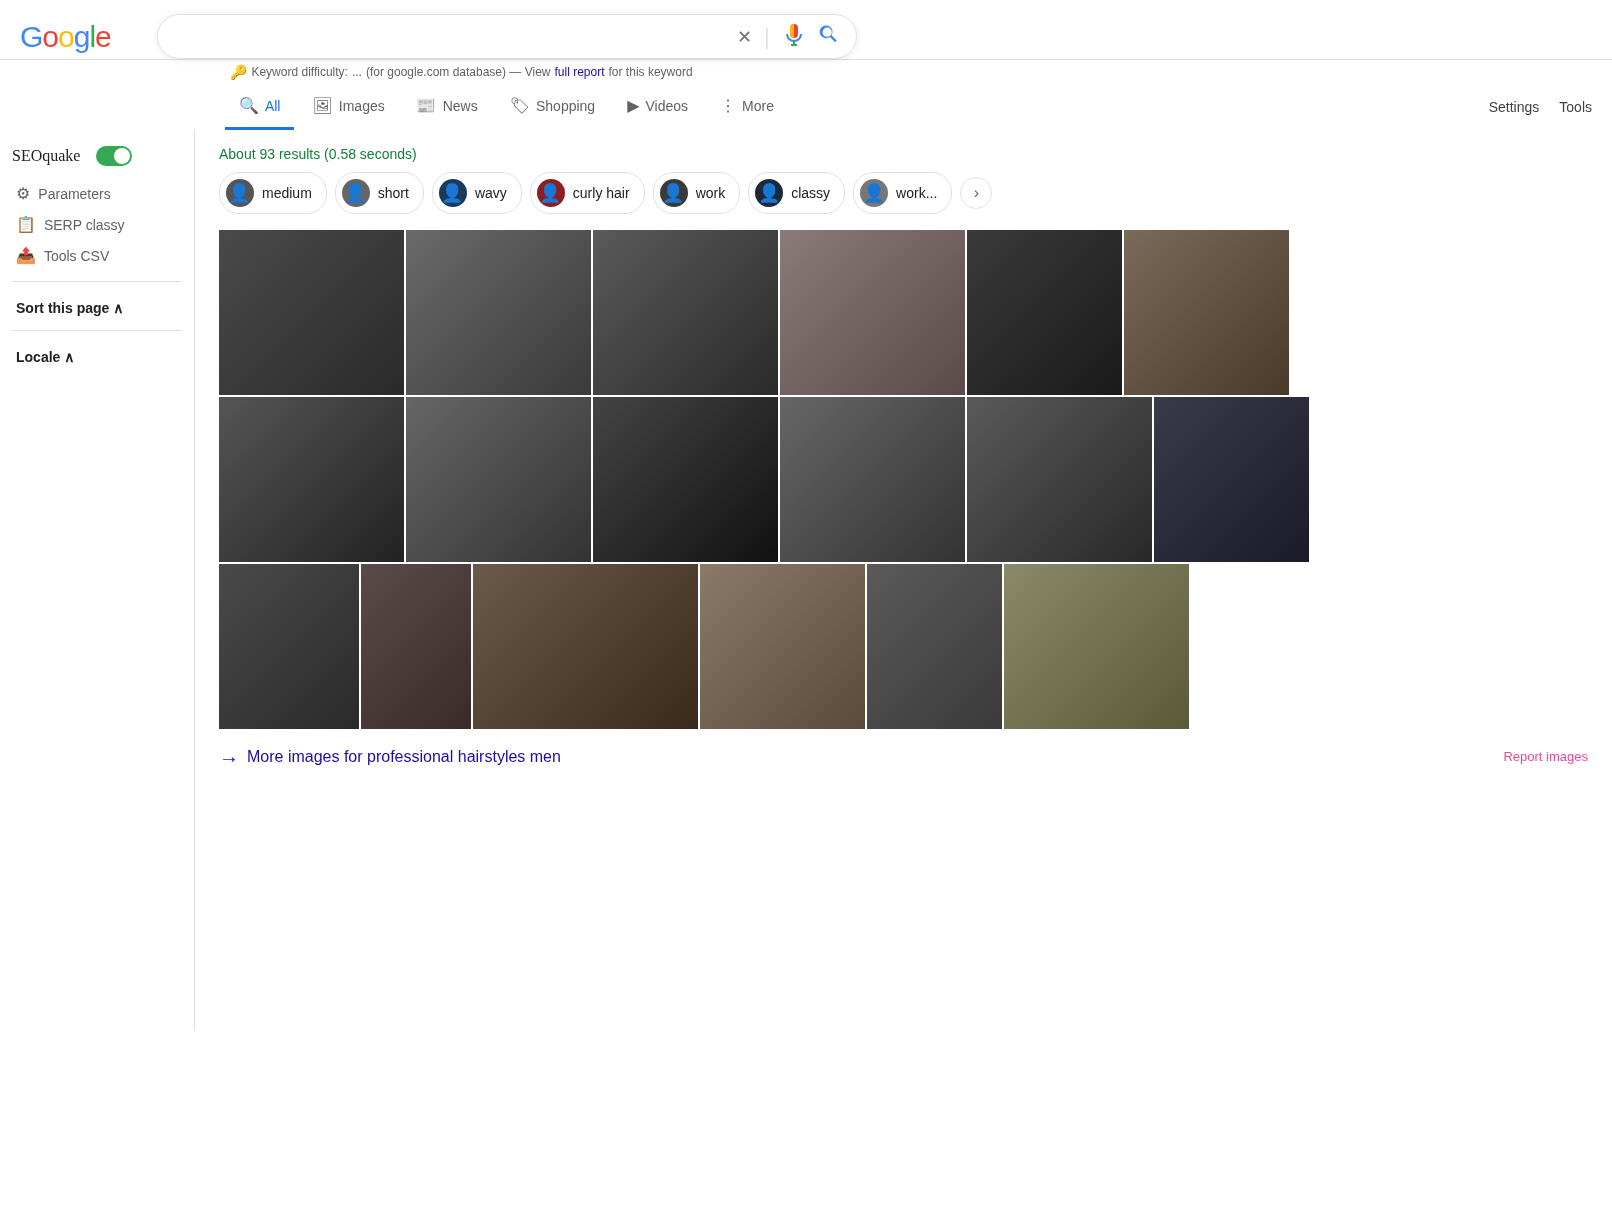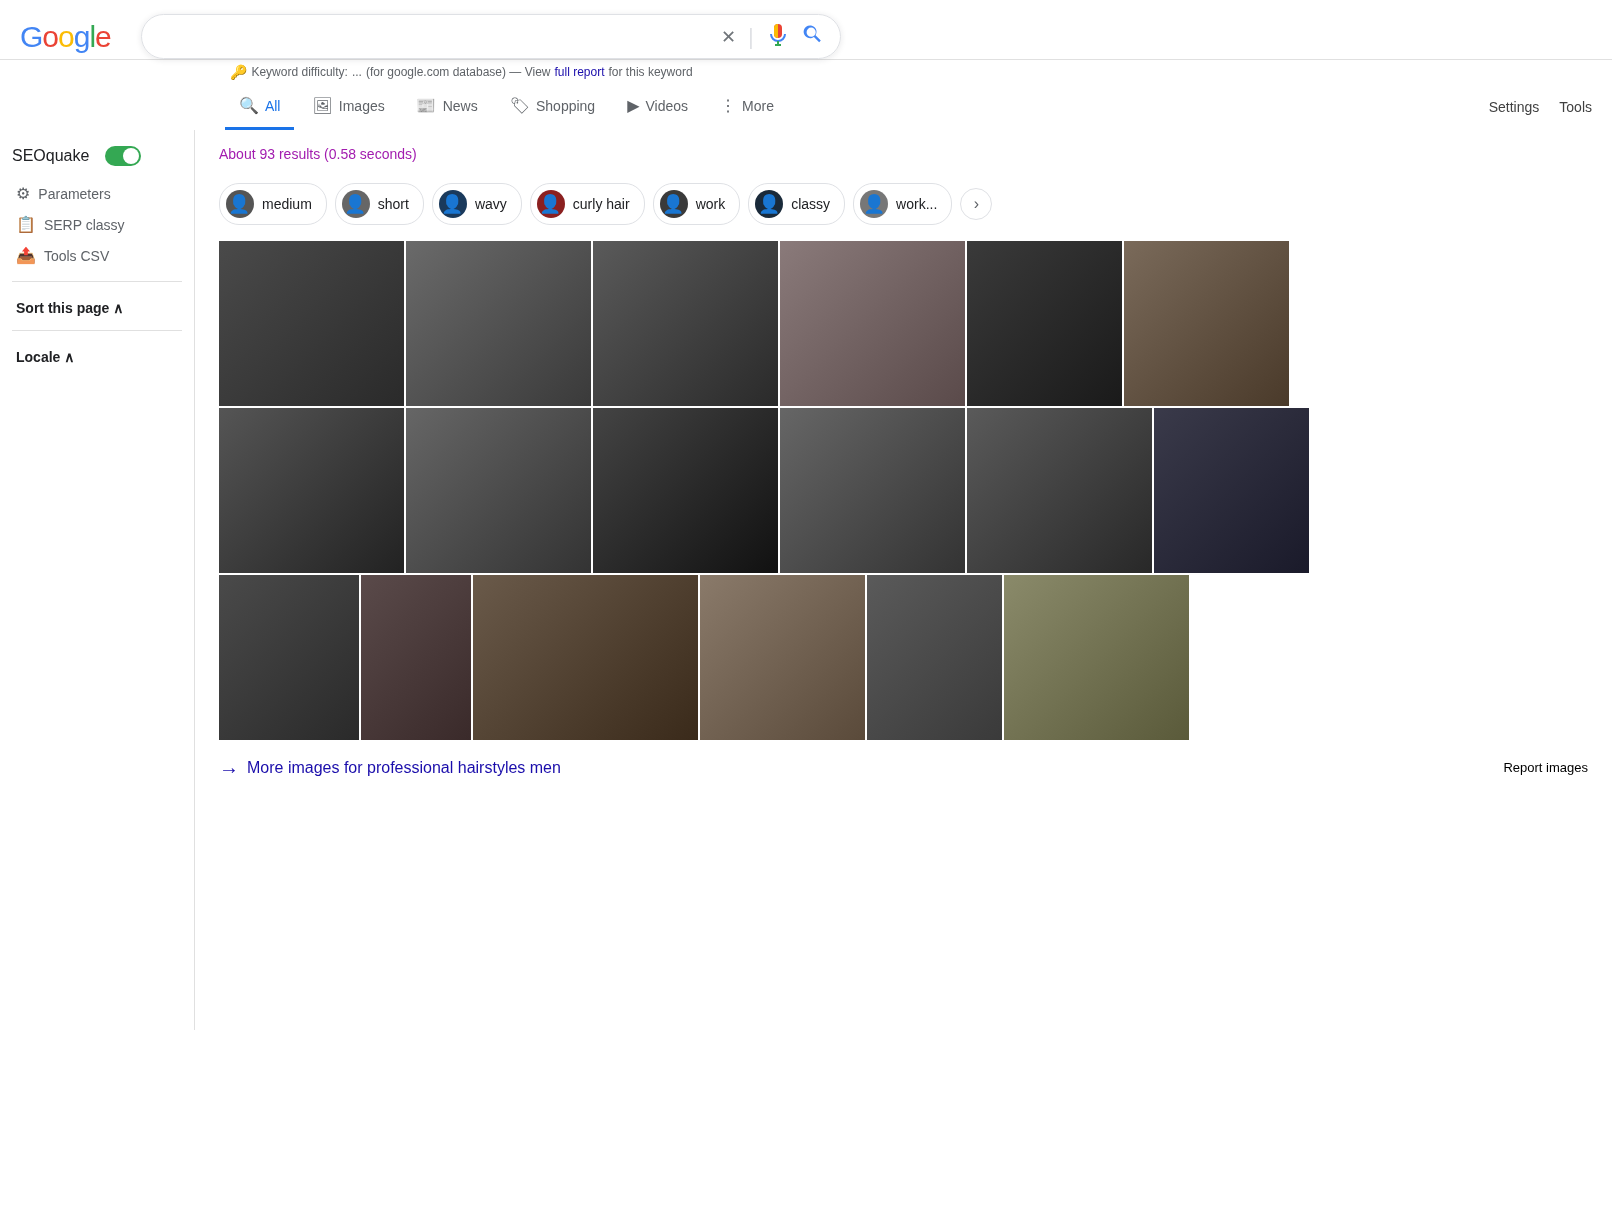--- a/index.html
+++ b/index.html
@@ -2,21 +2,21 @@
 <html><head>
   <meta charset="utf-8">
   <style>
     * { box-sizing: border-box; margin: 0; padding: 0; }
     body { font-family: Arial, sans-serif; background: #fff; color: #202124; font-size: 14px; }
 
     
     .page-wrapper { display: flex; flex-direction: column; width: 1612px; min-height: 1208px; }
 
     
-    .header { display: flex; align-items: center; padding: 14px 20px 0 20px; gap: 20px; border-bottom: 1px solid #e0e0e0; }
+    .header { display: flex; align-items: center; padding: 14px 20px 0 20px; gap: 36px; border-bottom: 1px solid #e0e0e0; }
     .logo { display: flex; align-items: center; margin-right: 10px; }
     .logo-text { font-size: 30px; font-weight: 400; letter-spacing: -1px; }
     .logo-text .g { color: #4285F4; }
     .logo-text .o1 { color: #EA4335; }
     .logo-text .o2 { color: #FBBC05; }
     .logo-text .g2 { color: #4285F4; }
     .logo-text .l { color: #34A853; }
     .logo-text .e { color: #EA4335; }
 
     .search-bar-wrapper { flex: 1; max-width: 700px; }
@@ -37,52 +37,52 @@
     .nav-tab.active { color: #1a73e8; border-bottom: 3px solid #1a73e8; }
     .nav-tab .tab-icon { font-size: 16px; }
     .nav-right { margin-left: auto; display: flex; gap: 20px; align-items: center; }
     .nav-right-link { font-size: 14px; color: #404040; cursor: pointer; }
 
     
     .main { display: flex; padding: 0; }
 
     
     .sidebar { width: 195px; padding: 16px 12px; border-right: 1px solid #e0e0e0; min-height: 900px; }
-    .seoquake-header { display: flex; align-items: center; gap: 16px; margin-bottom: 12px; }
+    .seoquake-header { display: flex; align-items: center; gap: 16px; margin-bottom: 12px; font-family: Liberation Serif, serif; }
     .seoquake-label { font-size: 16px; font-weight: 500; color: #202124; }
     .toggle { width: 36px; height: 20px; background: #34A853; border-radius: 10px; position: relative; cursor: pointer; }
     .toggle::after { content: ''; position: absolute; right: 2px; top: 2px; width: 16px; height: 16px; background: #fff; border-radius: 50%; }
     .sidebar-item { display: flex; align-items: center; gap: 8px; padding: 6px 4px; cursor: pointer; color: #5f6368; font-size: 14px; }
     .sidebar-divider { border: none; border-top: 1px solid #e0e0e0; margin: 10px 0; }
     .sidebar-section-title { font-size: 14px; font-weight: 600; color: #202124; padding: 8px 4px 4px 4px; cursor: pointer; display: flex; align-items: center; gap: 4px; }
     .sidebar-icon { font-size: 16px; }
 
     
     .content { flex: 1; padding: 16px 24px 24px 24px; }
-    .results-count { color: #a21caf; font-size: 14px; margin-bottom: 21px; }
+    .results-count { color: #15803d; font-size: 14px; margin-bottom: 10px; }
 
     
     .images-header { font-size: 20px; color: #1a0dab; font-weight: 400; margin-bottom: 16px; cursor: pointer; }
 
     
     .filter-chips { display: flex; align-items: center; gap: 8px; margin-bottom: 16px; overflow: hidden; }
     .filter-chip { display: flex; align-items: center; gap: 8px; border: 1px solid #dfe1e5; border-radius: 20px; padding: 6px 14px 6px 6px; cursor: pointer; font-size: 14px; color: #202124; white-space: nowrap; background: #fff; }
     .chip-avatar { width: 28px; height: 28px; border-radius: 50%; overflow: hidden; background: #888; display: flex; align-items: center; justify-content: center; }
     .chip-next-btn { width: 32px; height: 32px; border-radius: 50%; border: 1px solid #dfe1e5; display: flex; align-items: center; justify-content: center; cursor: pointer; font-size: 16px; color: #5f6368; background: #fff; }
 
     
     .image-grid { display: flex; flex-direction: column; gap: 2px; }
     .image-row { display: flex; gap: 2px; }
     .image-cell { background: #e0e0e0; overflow: hidden; position: relative; }
 
     
     .more-images-row { display: flex; align-items: center; justify-content: space-between; margin-top: 16px; }
     .more-images-link { display: flex; align-items: center; gap: 8px; color: #1a0dab; font-size: 16px; cursor: pointer; text-decoration: none; }
     .more-images-link .arrow { font-size: 20px; }
-    .report-images { color: #000000; font-size: 13px; cursor: pointer; }
+    .report-images { color: #ec4899; font-size: 13px; cursor: pointer; }
 
     
     .av1 { background: #555; }
     .av2 { background: #666; }
     .av3 { background: #1a3a5c; }
     .av4 { background: #8b2020; }
     .av5 { background: #3a3a3a; }
     .av6 { background: #1a2a3a; }
     .av7 { background: #777; }
   </style>

